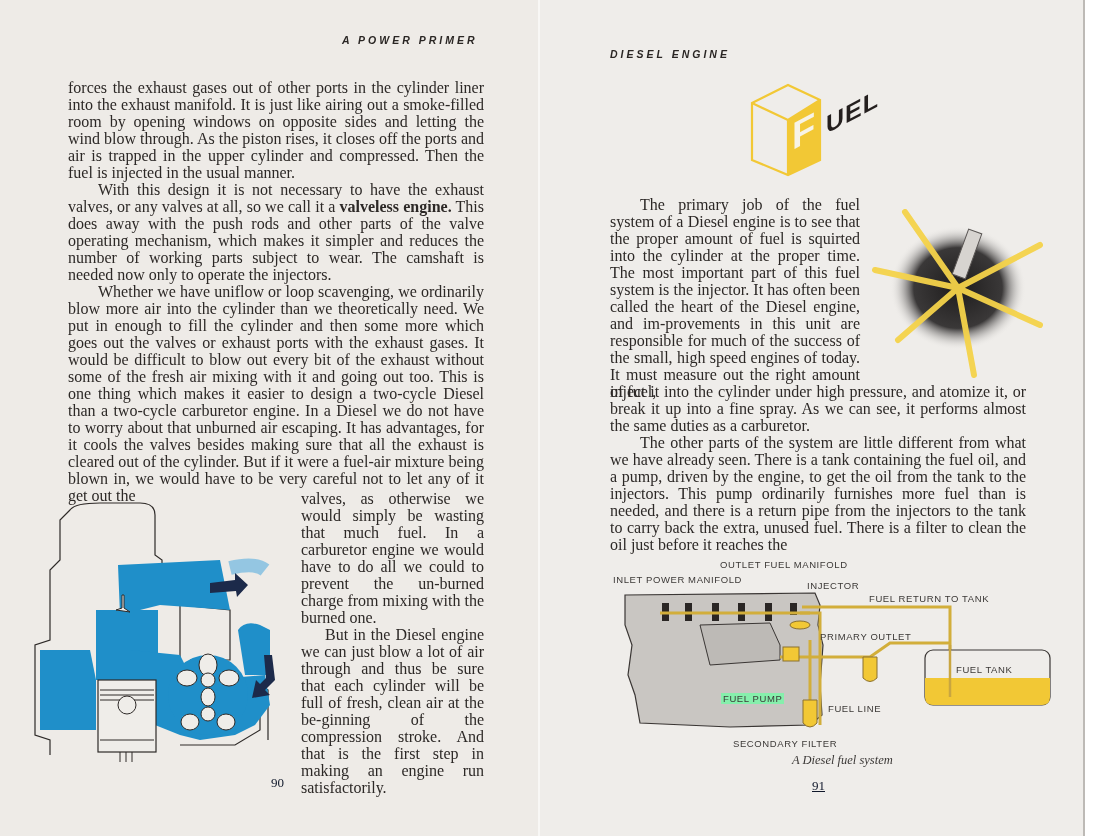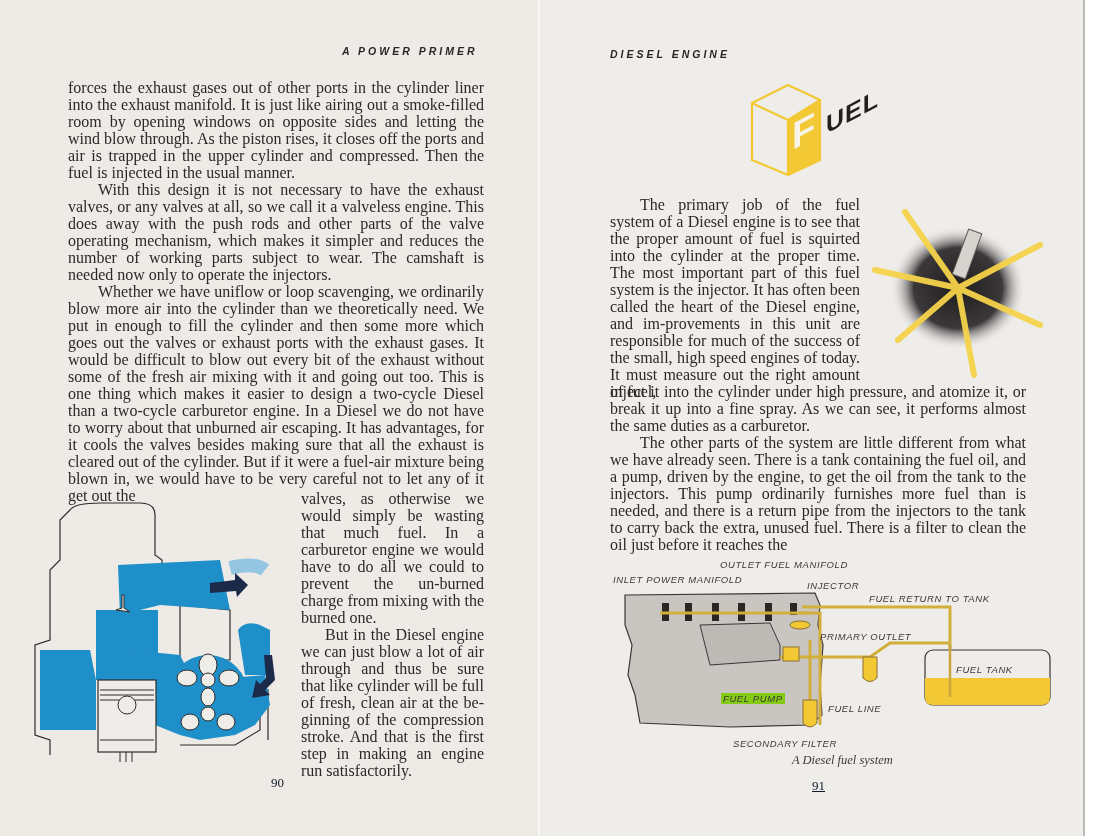--- a/index.html
+++ b/index.html
@@ -23,45 +23,45 @@
     font-family:"Liberation Sans", "DejaVu Sans", sans-serif;
     font-size:10.5px; font-weight:bold; font-style:italic;
     letter-spacing:3px; color:#2a2624;
   }
   .text {
     position:absolute; font-size:16px; line-height:17px;
     text-align:justify; color:#2c2826;
   }
   .text p { margin:0; }
   .text p.indent { text-indent:30px; }
-  .text b { font-weight:normal; }
+  .text b { font-weight:bold; }
   .folio { position:absolute; font-size:13px; color:#0f172a; }
   .label {
     position:absolute;
     font-family:"Liberation Sans", "DejaVu Sans", sans-serif;
-    font-size:9.5px; letter-spacing:0.6px; color:#3b3836; white-space:nowrap;font-style:italic;
+    font-size:9.5px; letter-spacing:0.6px; color:#3b3836; white-space:nowrap;
   }
   .caption { position:absolute; font-style:italic; font-size:12.5px; color:#3b3836; }
   svg { position:absolute; overflow:visible; }
 </style>
 </head>
 <body>
 
 <div class="page" id="page-left">
-  <div class="running-head" style="left:342px; top:45px;text-align:right;">A POWER PRIMER</div>
+  <div class="running-head" style="left:342px; top:34px;text-align:right;">A POWER PRIMER</div>
 
   <div class="text" style="left:68px; top:79px; width:416px;">
     <p>forces the exhaust gases out of other ports in the cylinder liner into the exhaust manifold. It is just like airing out a smoke-filled room by opening windows on opposite sides and letting the wind blow through. As the piston rises, it closes off the ports and air is trapped in the upper cylinder and compressed. Then the fuel is injected in the usual manner.</p>
     <p class="indent"><span>With this design it is not necessary to have the exhaust valves, or any valves at all, so we call it a </span><b>valveless engine.</b><span> This does away with the push rods and other parts of the valve operating mechanism, which makes it simpler and reduces the number of working parts subject to wear. The camshaft is needed now only to operate the injectors.</span></p>
     <p class="indent">Whether we have uniflow or loop scavenging, we ordinarily blow more air into the cylinder than we theoretically need. We put in enough to fill the cylinder and then some more which goes out the valves or exhaust ports with the exhaust gases. It would be difficult to blow out every bit of the exhaust without some of the fresh air mixing with it and going out too. This is one thing which makes it easier to design a two-cycle Diesel than a two-cycle carburetor engine. In a Diesel we do not have to worry about that unburned air escaping. It has advantages, for it cools the valves besides making sure that all the exhaust is cleared out of the cylinder. But if it were a fuel-air mixture being blown in, we would have to be very careful not to let any of it get out the</p>
   </div>
 
   <div class="text" style="left:301px; top:490px; width:183px;">
     <p>valves, as otherwise we would simply be wasting that much fuel. In a carburetor engine we would have to do all we could to prevent the un-burned charge from mixing with the burned one.</p>
-    <p class="indent" style="text-indent:24px;">But in the Diesel engine we can just blow a lot of air through and thus be sure that like cylinder will be full of fresh, clean air at the be-ginning of the compression stroke. And that is the first step in making an engine run satisfactorily.</p>
+    <p class="indent" style="text-indent:24px;">But in the Diesel engine we can just blow a lot of air through and thus be sure that each cylinder will be full of fresh, clean air at the be-ginning of the compression stroke. And that is the first step in making an engine run satisfactorily.</p>
   </div>
 
   <svg style="left:30px; top:500px;" width="270" height="260" viewBox="0 0 270 260">
     <g fill="none" stroke="#2e2a28" stroke-width="1.2">
       <path d="M40 10 Q45 3 70 3 L110 3 Q125 3 125 15 L125 55 L132 60 L132 95 L150 105 L150 160 M40 10 L30 20 L30 60 L20 70 L20 140 L5 145 L5 235 L20 240 L20 255"></path>
       <path d="M150 105 L200 110 L200 160 L160 160"></path>
       <path d="M150 175 L225 185 L230 200 L230 230 L205 245 L150 245"></path>
       <path d="M225 185 L238 190 L238 240"></path>
     </g>
 
@@ -184,21 +184,21 @@
     <path d="M305 93 L430 93 L430 112 Q430 120 422 120 L313 120 Q305 120 305 112 Z" fill="#f2c835"></path>
     <line x1="330" y1="60" x2="330" y2="112" stroke="#c9a640" stroke-width="2.5"></line>
   </svg>
 
   <div class="label" style="left:180px; top:559px;">OUTLET FUEL MANIFOLD</div>
   <div class="label" style="left:73px; top:574px;">INLET POWER MANIFOLD</div>
   <div class="label" style="left:267px; top:580px;">INJECTOR</div>
   <div class="label" style="left:329px; top:593px;">FUEL RETURN TO TANK</div>
   <div class="label" style="left:280px; top:631px;">PRIMARY OUTLET</div>
   <div class="label" style="left:416px; top:664px;">FUEL TANK</div>
-  <div class="label" style="left:181px; top:693px; background:#84cc16; padding:0 2px;">FUEL PUMP</div>
+  <div class="label" style="left:181px; top:693px; background:#86efac; padding:0 2px;">FUEL PUMP</div>
   <div class="label" style="left:288px; top:703px;">FUEL LINE</div>
   <div class="label" style="left:193px; top:738px;">SECONDARY FILTER</div>
 
   <div class="caption" style="left:252px; top:753px;">A Diesel fuel system</div>
   <div class="folio" style="left:272px; top:778px;text-decoration:underline;">91</div>
 </div>
 
 <div class="edge-right"></div>
 
 </body></html>

